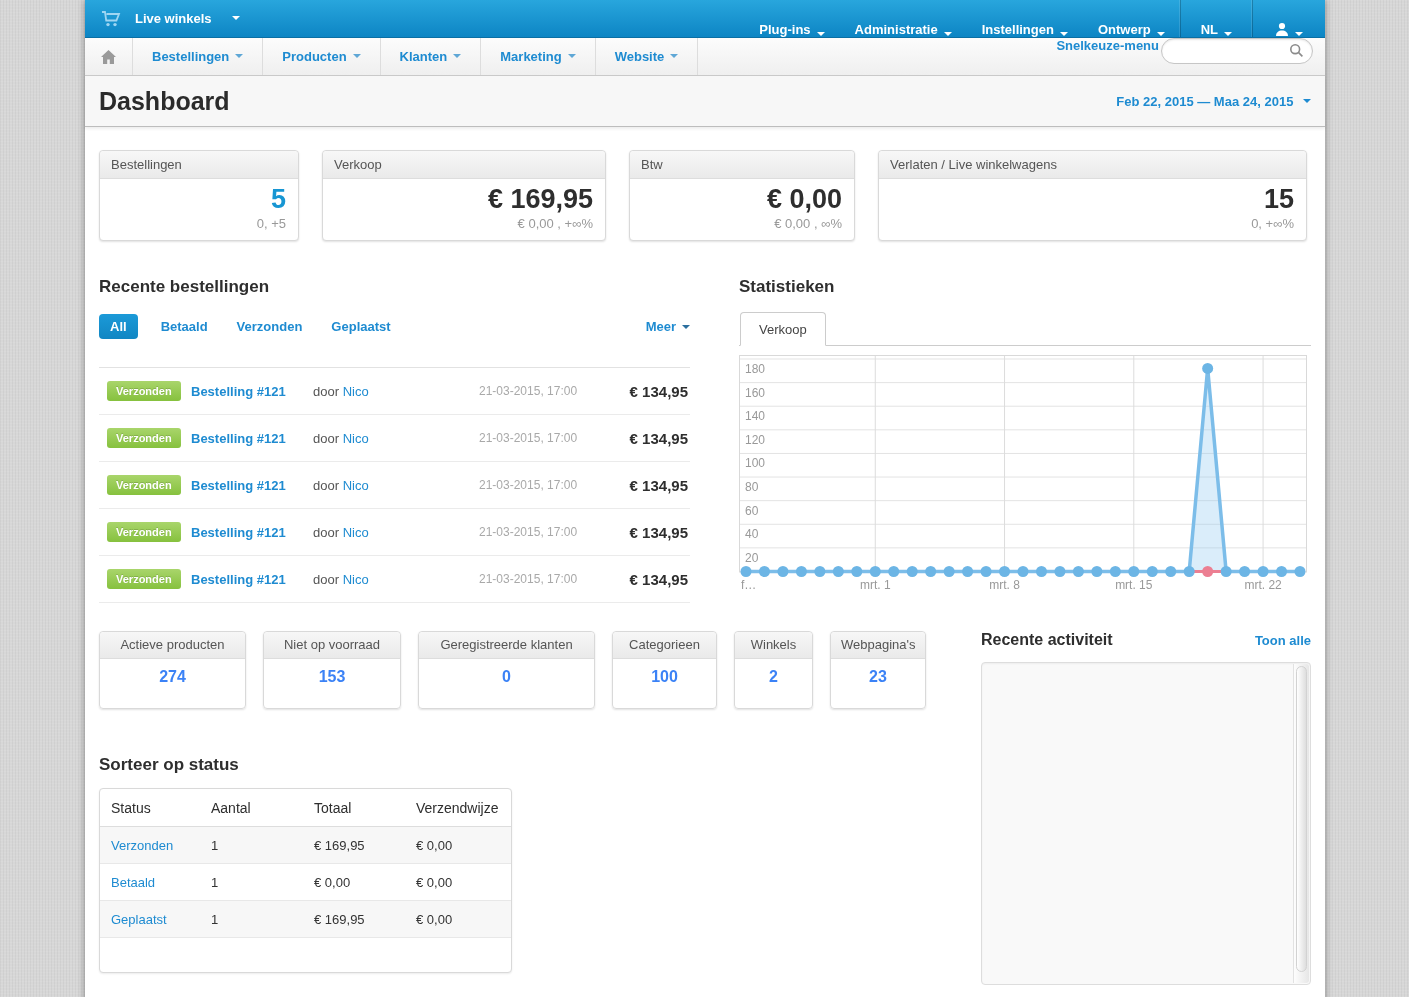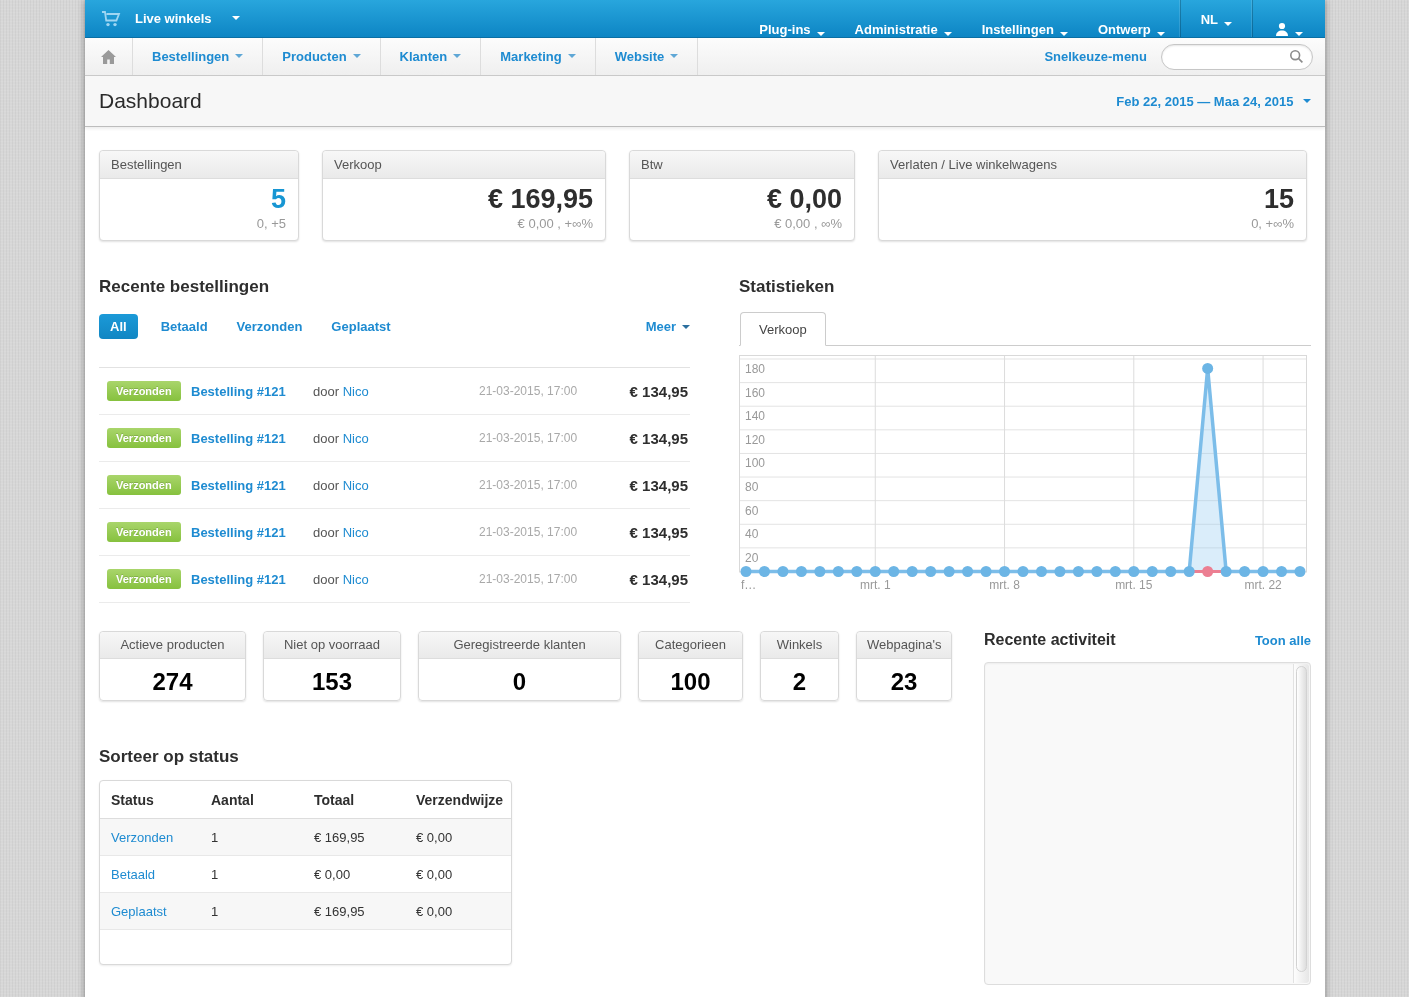--- a/index.html
+++ b/index.html
@@ -21,29 +21,29 @@
   .topbar .store{display:flex;align-items:center;gap:14px;padding:0 16px;height:100%;color:#fff;font-size:13px;font-weight:bold}
   .tb-right{margin-left:auto;display:flex;align-items:stretch;height:100%}
   .tb-item{display:flex;align-items:flex-end;padding:0 15px;color:#fff;font-size:13px;font-weight:bold}
   .tb-sep{border-left:1px solid rgba(0,0,0,.22);box-shadow:-1px 0 0 rgba(255,255,255,.12)}
   .tb-user{padding:0 22px}
 
   
   .nav{height:38px;background:linear-gradient(#fcfcfc,#efefef);border-bottom:1px solid #c9c9c9;display:flex;align-items:stretch;box-sizing:border-box}
   .nav-home{display:flex;align-items:center;padding:0 15px;border-right:1px solid #ddd}
   .nav-item{display:flex;align-items:center;padding:0 19px;border-right:1px solid #ddd;color:#1e8bd1;font-size:13px;font-weight:bold}
-  .nav-right{margin-left:auto;display:flex;align-items:center;gap:14px;padding-right:12px}
+  .nav-right{margin-left:auto;display:flex;align-items:flex-start;gap:2px;padding-right:12px}
   .quick{font-size:13px;font-weight:bold}
   .searchwrap{position:relative}
   .search{width:152px;height:26px;border:1px solid #c6c6c6;border-radius:14px;background:#fff;box-shadow:inset 0 1px 2px rgba(0,0,0,.1);padding:0 28px 0 12px;font-size:12px;outline:none;box-sizing:border-box}
   .search-ic{position:absolute;right:9px;top:5px}
 
   
   .pghead{height:51px;background:#f7f7f7;border-bottom:1px solid #bdbdbd;box-shadow:0 2px 3px rgba(0,0,0,.07);display:flex;align-items:center;padding:0 14px;box-sizing:border-box}
-  .pgtitle{font-size:21px;font-weight:normal;color:#2b2b2b}
+  .pgtitle{font-size:25px;font-weight:bold;color:#2b2b2b}
   .daterange{margin-left:auto;font-size:13px;font-weight:bold}
 
   .page-body{padding:0 14px 20px}
 
   
   .kpi-row{display:flex;gap:23px;margin-top:23px}
   .card{border:1px solid #d9d9d9;border-radius:4px;box-shadow:0 1px 2px rgba(0,0,0,.12);background:#fff;box-sizing:border-box}
   .card-h{height:27px;line-height:27px;padding:0 11px;background:linear-gradient(#f7f7f7,#eaeaea);border-bottom:1px solid #ddd;border-radius:4px 4px 0 0;font-size:13px;color:#555}
   .card-b{padding:5px 12px 9px;text-align:right}
   .card-v{font-size:27px;font-weight:bold;line-height:30px}
@@ -71,32 +71,32 @@
   .chart-tab{display:inline-block;height:34px;line-height:33px;box-sizing:border-box;background:#fff;border:1px solid #ccc;border-bottom:1px solid #fff;border-radius:4px 4px 0 0;padding:0 18px;font-size:13px;color:#444;position:relative;top:0px;margin-left:1px}
   .chart-wrap{margin-top:9px}
 
   
   .lower{display:flex;margin-top:28px}
   .lower-left{flex:1;padding-right:32px}
   .lower-right{width:330px}
   .count-row{display:flex;gap:17px}
   .cbox{border:1px solid #d9d9d9;border-radius:4px;box-shadow:0 1px 2px rgba(0,0,0,.12);text-align:center;box-sizing:border-box}
   .cbox-h{height:26px;line-height:26px;background:linear-gradient(#f7f7f7,#eaeaea);border-bottom:1px solid #ddd;border-radius:4px 4px 0 0;font-size:13px;color:#555;padding:0 10px;white-space:nowrap}
-  .cbox-v{font-size:24px;font-weight:bold;color:#000000;padding:9px 0 4px}
+  .cbox-v{font-size:16px;font-weight:bold;color:#3b82f6;padding:9px 0 22px}
 
   .act-head{display:flex;align-items:baseline}
   .act-link{margin-left:auto;font-size:13px;font-weight:bold}
   .act-panel{margin-top:13px;height:323px;background:#f9f9f9;border:1px solid #ddd;border-radius:4px;box-shadow:inset 0 1px 2px rgba(0,0,0,.05);position:relative;box-sizing:border-box}
   .act-scroll{position:absolute;top:1px;right:1px;bottom:1px;width:15px;border-left:1px solid #e2e2e2;background:linear-gradient(to right,#fdfdfd,#e6e6e6);border-radius:0 3px 3px 0}
   .act-thumb{position:absolute;top:2px;right:2px;width:11px;height:96%;border-radius:6px;background:linear-gradient(to right,#fff,#dedede);border:1px solid #d2d2d2;box-sizing:border-box}
 
   .sort-sec{margin-top:46px}
   .sort-table{width:411px;border:1px solid #d9d9d9;border-radius:4px;margin-top:13px;overflow:hidden;background:#fff;box-shadow:0 1px 2px rgba(0,0,0,.08)}
   .t-row{display:grid;grid-template-columns:100px 103px 102px 1fr;align-items:center;padding-left:11px;box-sizing:border-box}
-  .t-head{height:38px;border-bottom:1px solid #ddd;font-size:14px;font-weight:bold;color:#2e2e2e}
+  .t-head{height:38px;border-bottom:1px solid #ddd;font-size:14px;font-weight:normal;color:#2e2e2e}
   .t-data{height:37px;font-size:13px;color:#333;border-bottom:1px solid #e8e8e8}
   .t-data.striped{background:#f7f7f7}
   .t-foot{height:34px}
   .t-link{font-size:13px}
 </style>
 </head>
 <body>
 
 <div class="app">
 
@@ -123,21 +123,21 @@
           <span class="caret"></span>
         </a>
         <a class="tb-item">
           <span>Instellingen</span>
           <span class="caret"></span>
         </a>
         <a class="tb-item">
           <span>Ontwerp</span>
           <span class="caret"></span>
         </a>
-        <a class="tb-item tb-sep" id="lang-item" style="padding:10px 20px">
+        <a class="tb-item tb-sep" id="lang-item" style="padding:0 20px">
         <span>NL</span>
         <span class="caret"></span>
       </a>
       <a class="tb-item tb-sep tb-user">
         <span style="display:inline-flex">
           <svg width="14" height="15" viewBox="0 0 14 15">
               <circle cx="7" cy="4" r="3.1" fill="#fff"></circle>
               <path d="M1 14c0-3.4 2.7-5.4 6-5.4s6 2 6 5.4z" fill="#fff"></path>
             </svg>
         </span>
@@ -357,21 +357,21 @@
       <div class="lower-left">
         <div class="count-row" id="count-boxes">
             <div class="cbox" style="width:147px">
               <div class="cbox-h">Actieve producten</div>
               <div class="cbox-v">274</div>
             </div>
             <div class="cbox" style="width:138px">
               <div class="cbox-h">Niet op voorraad</div>
               <div class="cbox-v">153</div>
             </div>
-            <div class="cbox" style="width:203px">
+            <div class="cbox" style="width:177px">
               <div class="cbox-h">Geregistreerde klanten</div>
               <div class="cbox-v">0</div>
             </div>
             <div class="cbox" style="width:105px">
               <div class="cbox-h">Categorieen</div>
               <div class="cbox-v">100</div>
             </div>
             <div class="cbox" style="width:79px">
               <div class="cbox-h">Winkels</div>
               <div class="cbox-v">2</div>

